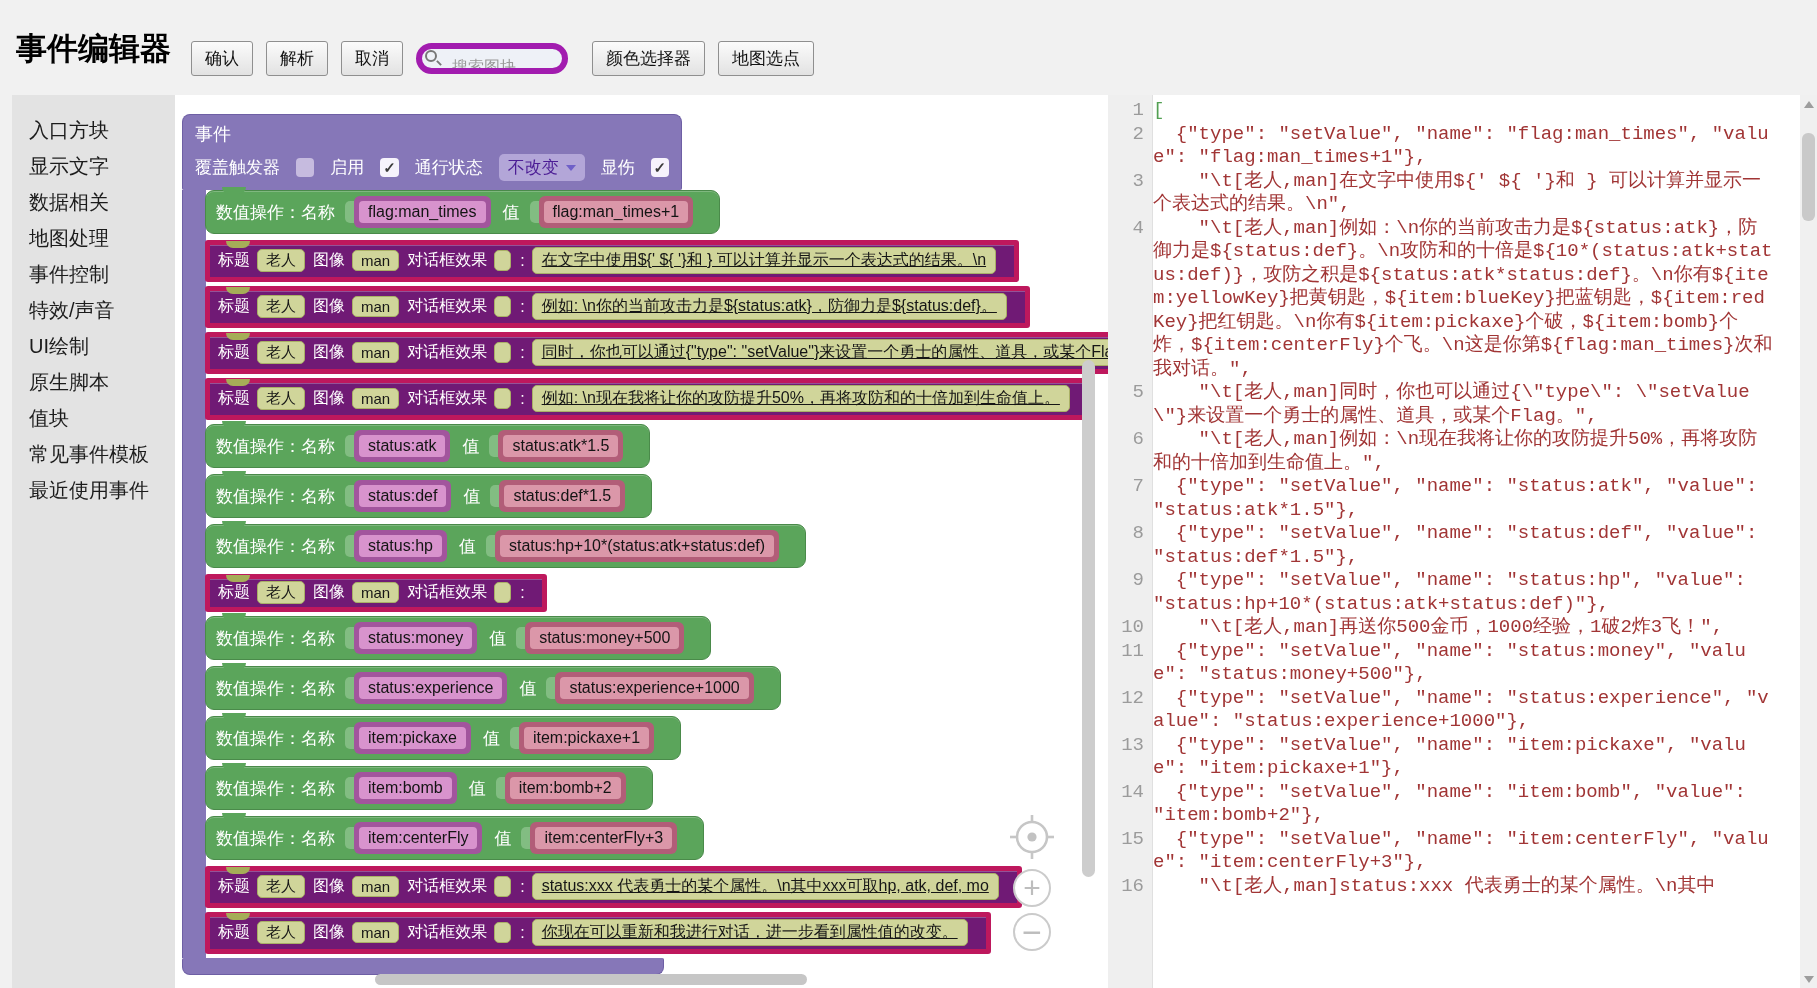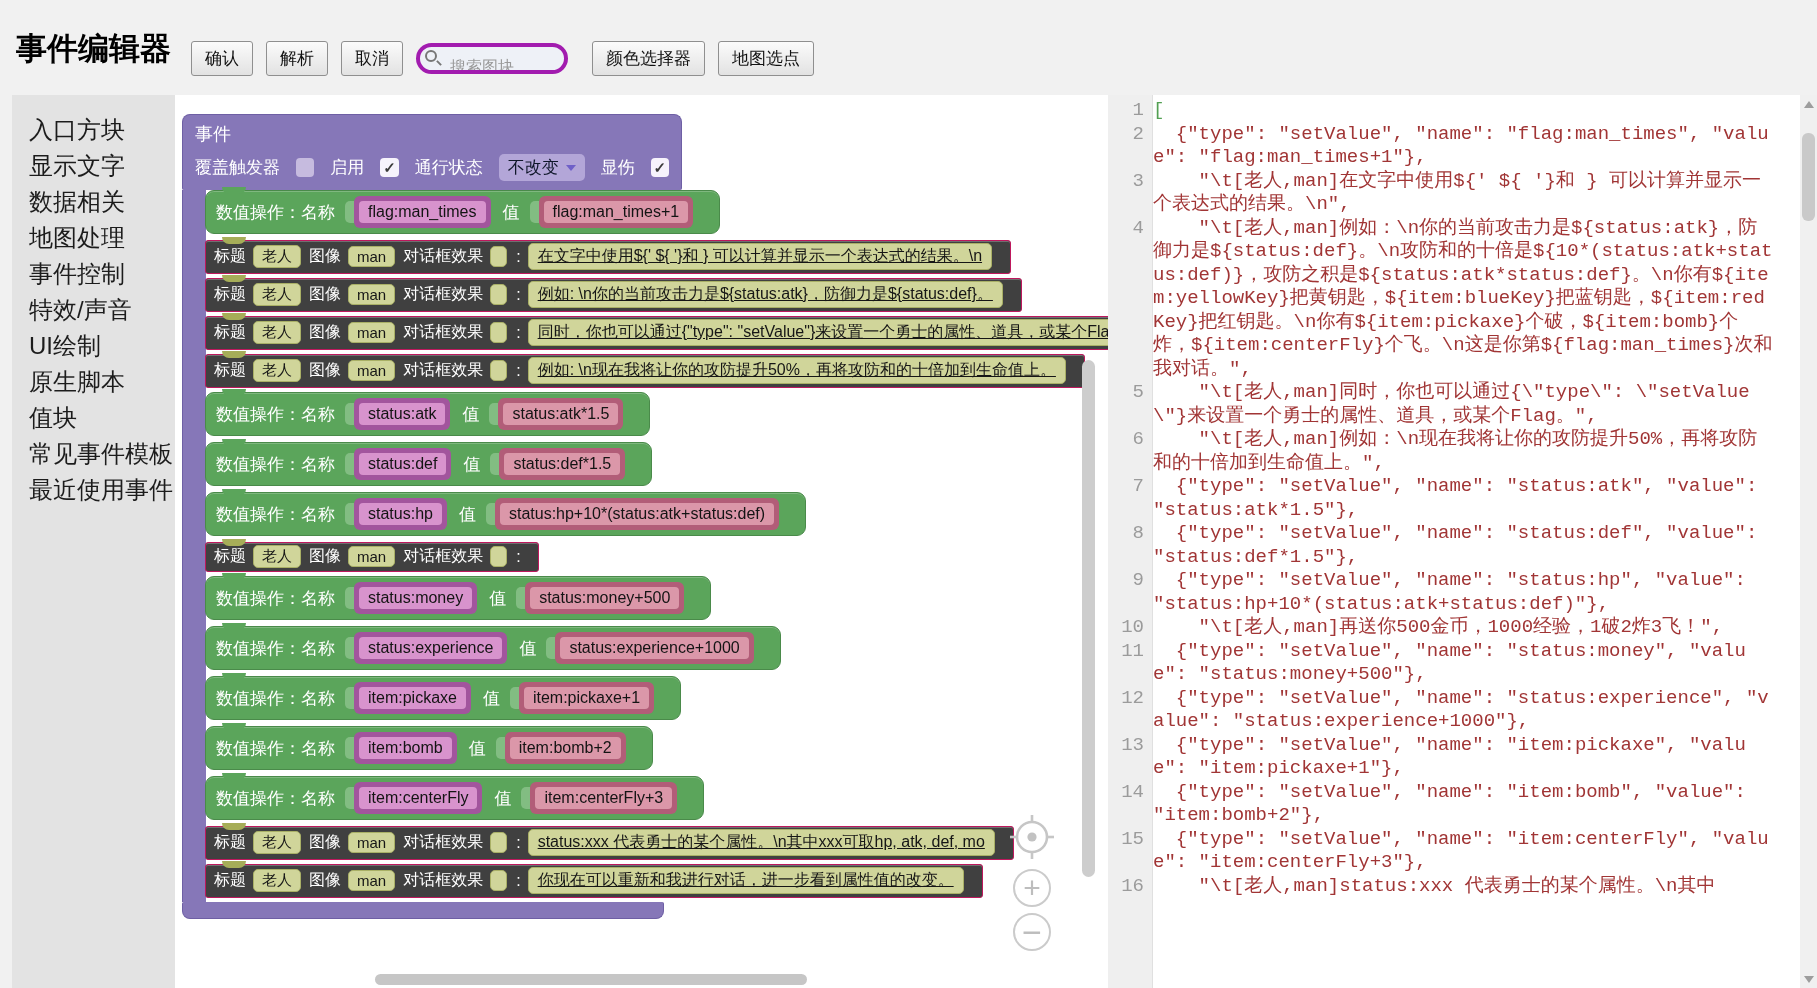--- a/index.html
+++ b/index.html
@@ -6,63 +6,63 @@
   html,body { width:1817px; height:988px; overflow:hidden; background:#f1f1f1;
     font-family:"Liberation Sans", sans-serif; }
 
   
   .toolbar { position:absolute; left:0; top:0; width:1817px; height:95px; background:#f1f1f1; }
   .app-title { position:absolute; left:16px; top:28px; font-size:31px; font-weight:bold; color:#000; }
   .tb-row { position:absolute; left:191px; top:41px; display:flex; align-items:center; }
   .btn { background:linear-gradient(#fbfbfb,#e2e2e2); border:1px solid #8f8f8f; border-radius:3px;
     font-size:17px; color:#111; padding:5px 13px; margin-right:13px; white-space:nowrap; cursor:pointer; }
   .search-wrap { position:relative; width:152px; height:31px; margin-right:24px; }
-  .search-input { width:152px; height:31px; border:4px solid #a21caf; border-radius:16px;
+  .search-input { width:152px; height:31px; border:6px solid #a21caf; border-radius:16px;
     background:#eef1f7; padding:16px 10px 0 30px; font-size:16px; color:#333; outline:none; }
   .search-input::placeholder { color:#9a9a9a; }
   .mag { position:absolute; left:9px; top:7px; width:12px; height:12px; border:2px solid #777;
     border-radius:50%; }
   .mag::after { content:""; position:absolute; left:9px; top:10px; width:6px; height:2px;
     background:#777; transform:rotate(45deg); }
 
   
   .sidebar { position:absolute; left:12px; top:95px; width:163px; height:893px; background:#e3e3e3; }
-  .side-item { padding:5px 0 5px 17px; font-size:24px; color:#1c1c1c; line-height:26px; cursor:pointer; white-space:nowrap; }
+  .side-item { padding:5px 0 5px 17px; font-size:20px; color:#1c1c1c; line-height:26px; cursor:pointer; white-space:nowrap; }
   .sidebar .side-item:first-child { padding-top:22px; }
 
   
   .workspace { position:absolute; left:175px; top:95px; width:933px; height:893px;
     background:#ffffff; overflow:hidden; }
 
   .pblock { position:absolute; left:7px; top:19px; }
   .pheader { width:500px; background:#8677b8; border:1px solid #6e5fa4; border-bottom:none;
     border-radius:8px 8px 2px 2px; padding:7px 12px 9px 12px; color:#fff; }
   .ph-title { font-size:18px; margin-bottom:8px; }
   .ph-ctrls { display:flex; align-items:center; gap:16px; font-size:17px; white-space:nowrap; }
   .chk { width:19px; height:19px; border-radius:4px; display:inline-flex; align-items:center;
     justify-content:center; cursor:pointer; }
   .chk.off { background:#c6bbdf; }
   .chk.on { background:#f6f3fc; color:#3a3a3a; font-size:15px; font-weight:bold; }
   .dropdown { background:#b3a6d8; border-radius:5px; padding:2px 9px; display:inline-flex;
-    align-items:center; gap:7px; color:#0f172a; cursor:pointer; font-size:17px; }
+    align-items:center; gap:7px; color:#4c1d95; cursor:pointer; font-size:17px; }
   .dd-arrow { width:0; height:0; border-left:5px solid transparent; border-right:5px solid transparent;
     border-top:6px solid #6f60c8; }
 
   .pbody { position:relative; padding-left:23px; }
   .pbody::before { content:""; position:absolute; left:0; top:0; bottom:0; width:23px;
     background:#8677b8; border-left:1px solid #6e5fa4; }
   .pfooter { width:482px; height:17px; background:#8677b8; border:1px solid #6e5fa4; border-top:none;
     border-radius:2px 2px 8px 8px; }
 
   .row { position:relative; display:inline-flex; align-items:center; white-space:nowrap;
     vertical-align:top; cursor:grab; }
   .brow { display:block; font-size:0; }
   .row.sv { background:#5ba55b; border:1px solid #4a8a4a; border-radius:9px; padding:5px 14px 5px 10px;
     margin-bottom:6px; box-shadow:inset 0 1px 0 rgba(255,255,255,.22); }
-  .row.tx { background:#404040; border:1px solid #be185d; border-radius:3px; padding:2px 10px 3px 8px;
+  .row.tx { background:#701a75; border:5px solid #be185d; border-radius:3px; padding:2px 10px 3px 8px;
     margin-bottom:4px; box-shadow:inset 0 1px 0 rgba(255,255,255,.25); }
   .row.sv::before, .row.tx::before { content:""; position:absolute; top:-4px; left:16px; width:24px;
     height:7px; border-radius:0 0 9px 9px; }
   .row.sv::before { background:#5ba55b; }
   .row.tx::before { background:#a6ad58; }
 
   .blabel { color:#fff; font-size:17px; margin-right:9px; }
   .row.tx .blabel { font-size:16px; margin-right:7px; }
 
   .fld { position:relative; padding:5px; border-radius:6px; margin-right:12px; margin-left:10px; cursor:text; }

